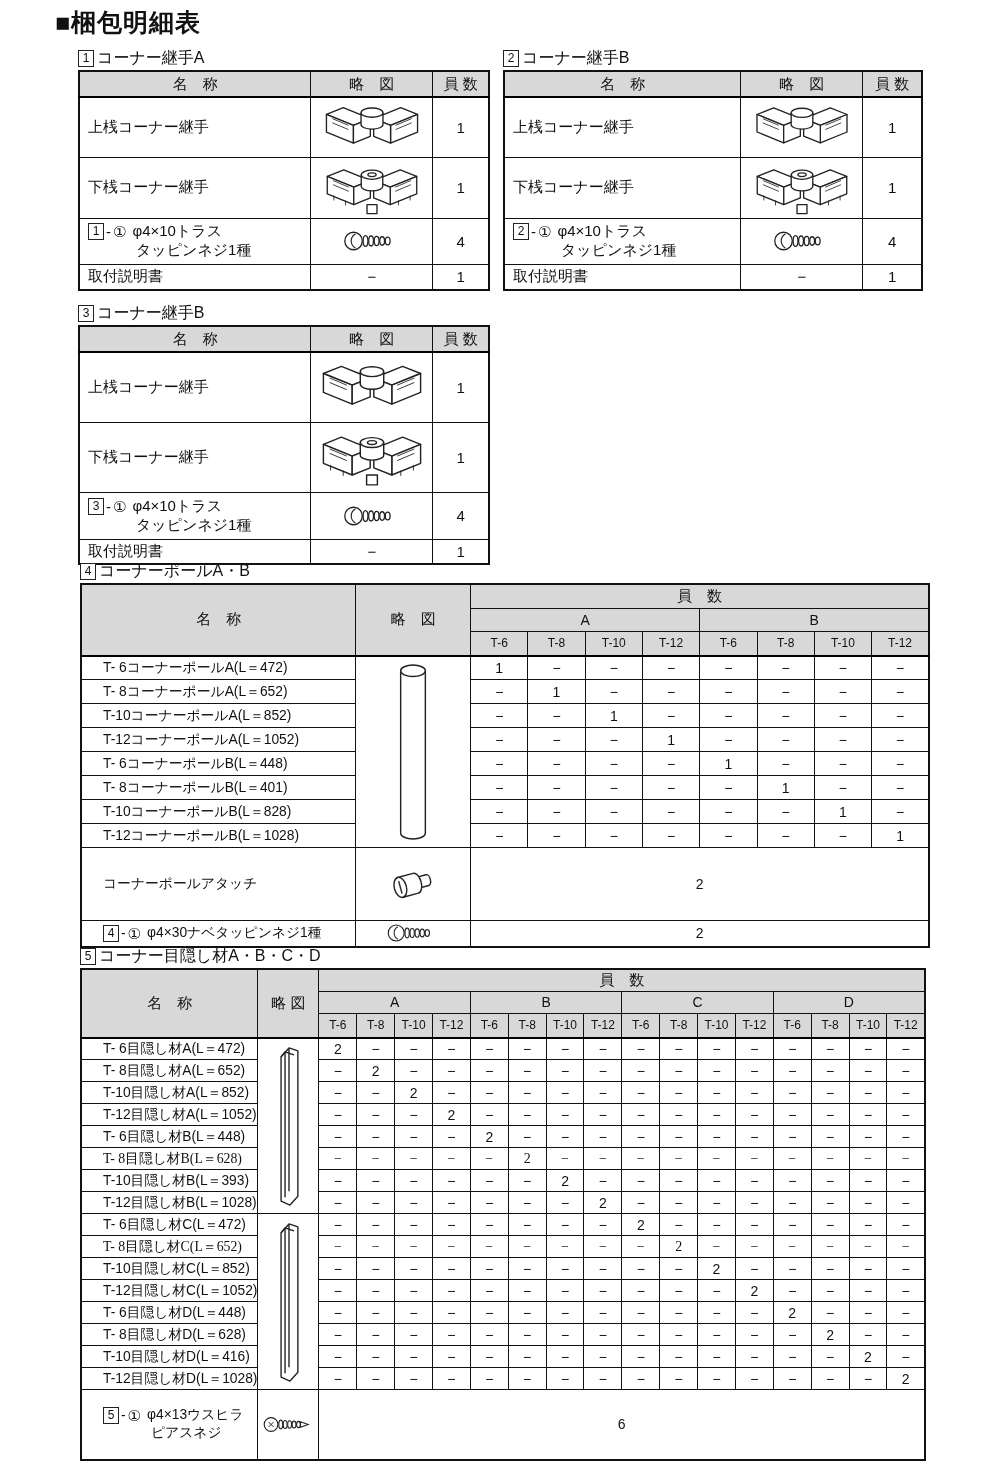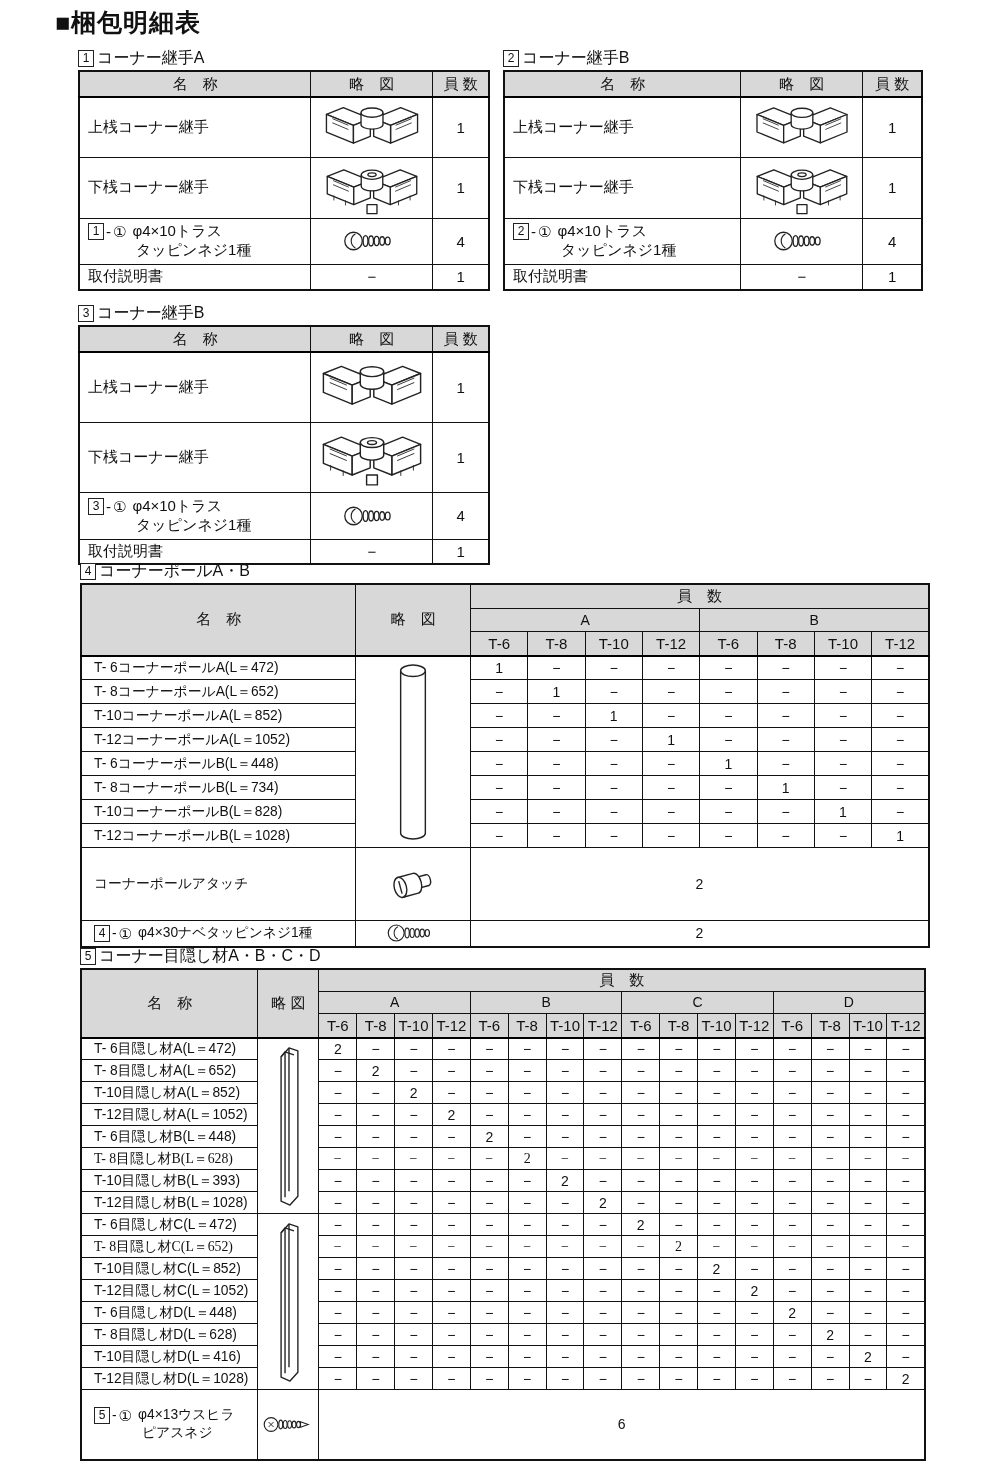--- a/index.html
+++ b/index.html
@@ -11,23 +11,23 @@
   .bx{display:inline-block;border:1px solid #222;font-size:12px;line-height:15px;min-width:16px;height:17px;
       text-align:center;background:#fff;box-sizing:border-box}
   .circ{font-size:15px;line-height:15px}
   table{border-collapse:collapse;table-layout:fixed;border:2px solid #111;background:#fff}
   th,td{border:1px solid #111;overflow:hidden;padding:0}
   th{background:#d8d8d8;font-weight:normal;font-size:15px;text-align:center}
   thead tr.last th,thead th.deep{border-bottom:2px solid #000000}
   td.nm{text-align:left;vertical-align:middle;padding-left:8px;font-size:15px}
   td.dg{text-align:center;vertical-align:middle}
   td.qty,td.val{text-align:center;vertical-align:middle;font-size:15px}
-  .mtx td.nm{font-size:13.8px;padding-left:12px;white-space:nowrap}
+  .mtx td.nm{font-size:13.8px;padding-left:21px;white-space:nowrap}
   .mtx td.val{font-size:14px}
-  .mtx th.sub{font-size:15px;height:23px}
+  .mtx th.sub{font-size:12px;height:23px}
   .mtx th.grp{font-size:14px}
   .refline{display:flex;align-items:center;gap:2px;white-space:nowrap}
   .refline .phi{margin-left:4px}
   .refline2{padding-left:48px;white-space:nowrap}
   svg.icon{display:block;margin:0 auto}
   .dash-cell{font-size:15px}
 </style>
 </head>
 <body>
 
@@ -392,21 +392,21 @@
           <td class="val">−</td>
           <td class="val">−</td>
           <td class="val">−</td>
           <td class="val">−</td>
           <td class="val">1</td>
           <td class="val">−</td>
           <td class="val">−</td>
           <td class="val">−</td>
         </tr>
         <tr style="height: 24px;">
-          <td class="nm">T- 8コーナーポールB(L＝734)</td>
+          <td class="nm">T- 8コーナーポールB(L＝401)</td>
           <td class="val">−</td>
           <td class="val">−</td>
           <td class="val">−</td>
           <td class="val">−</td>
           <td class="val">−</td>
           <td class="val">1</td>
           <td class="val">−</td>
           <td class="val">−</td>
         </tr>
         <tr style="height: 24px;">

